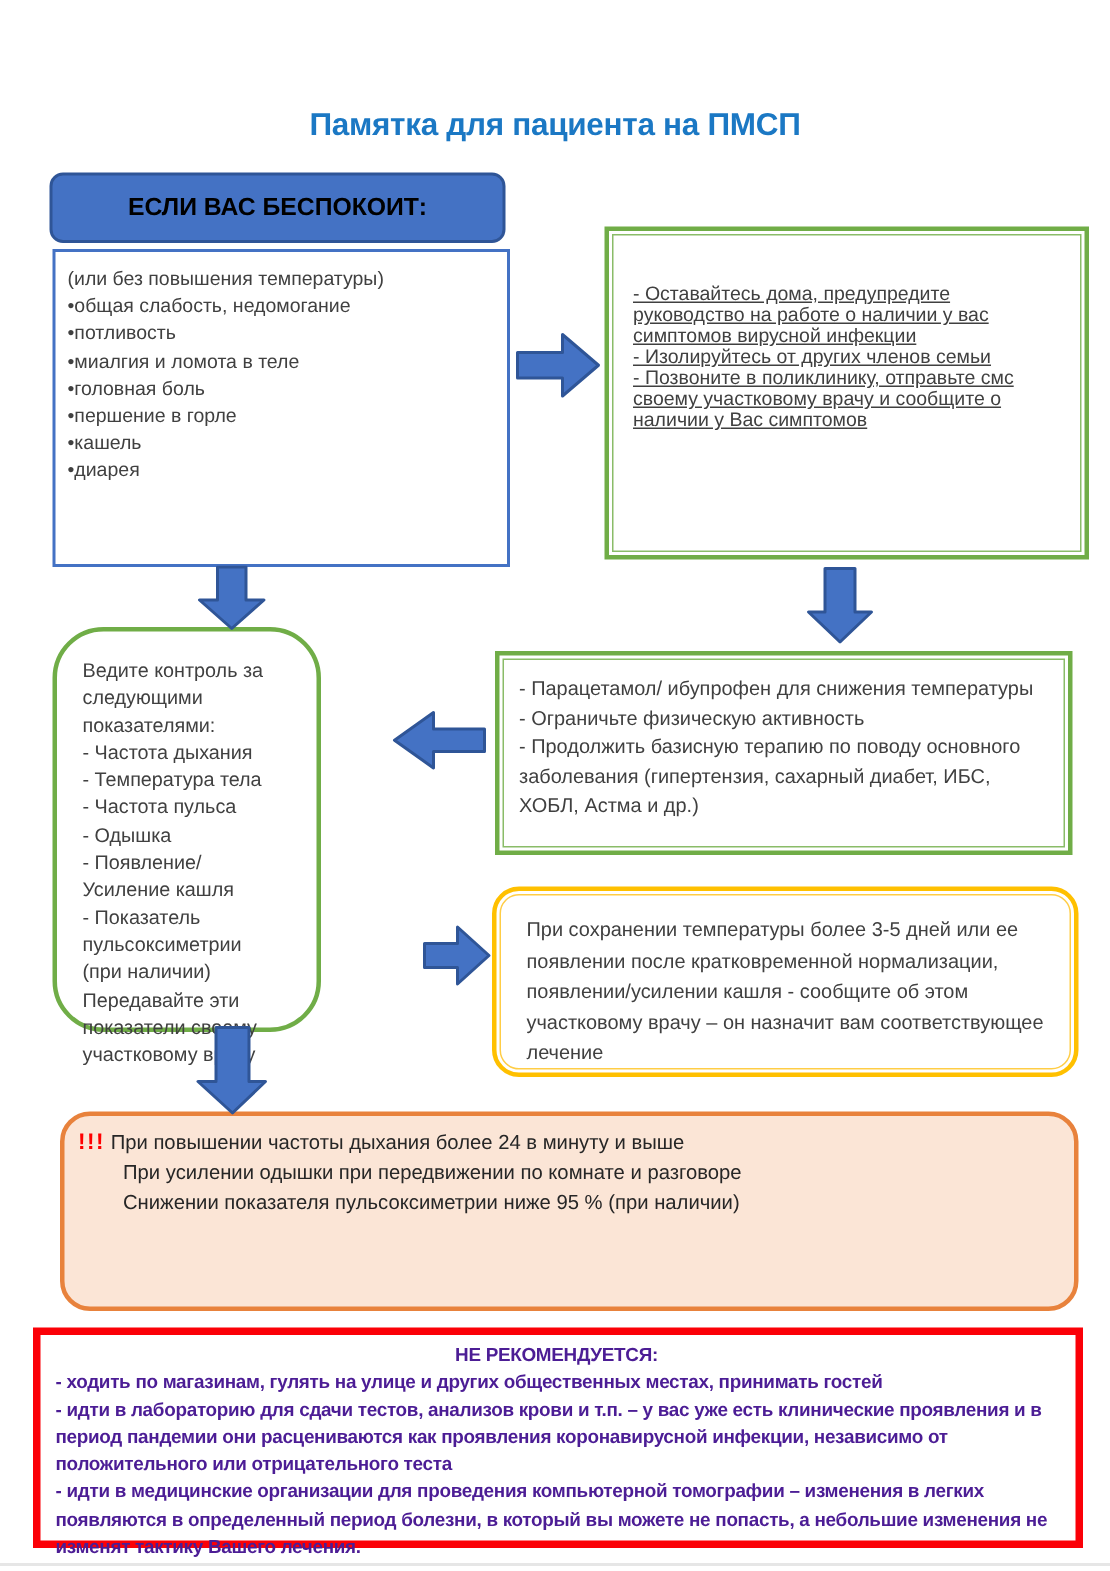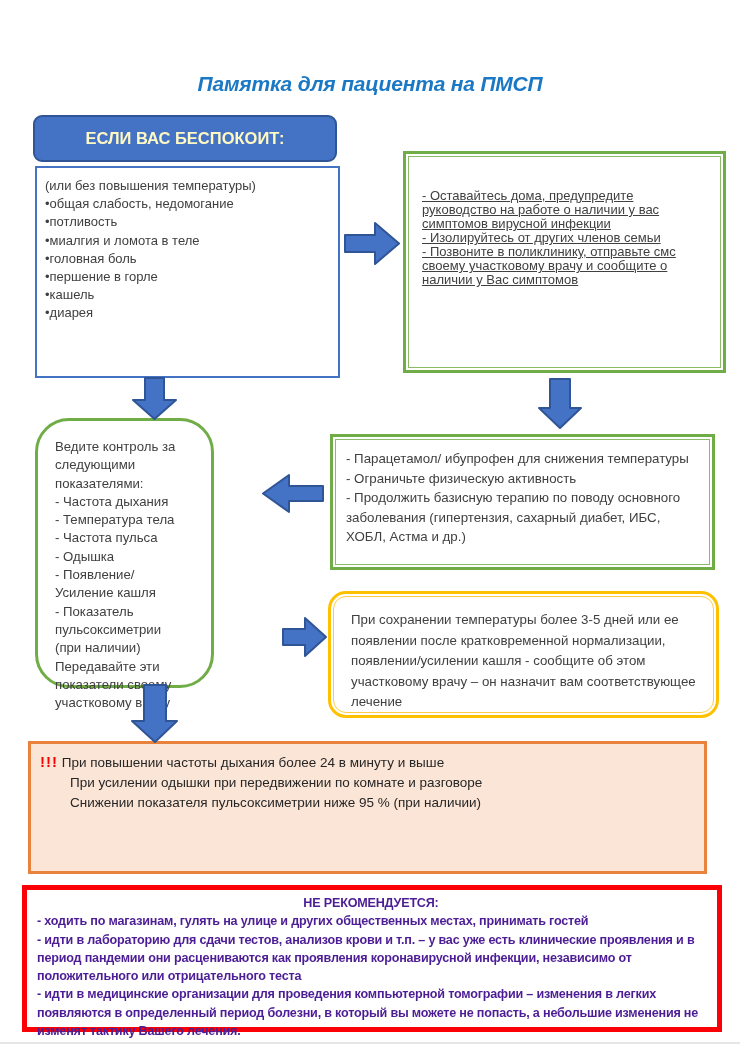--- a/index.html
+++ b/index.html
@@ -2,28 +2,28 @@
 <html><head>
 <meta charset="utf-8">
 <style>
   html,body{margin:0;padding:0;background:#fff;}
   .page{
     position:relative;width:740px;height:1047px;background:#ffffff;overflow:hidden;
     font-family:"Liberation Sans","DejaVu Sans",sans-serif;color:#404040;
   }
   .title{
     position:absolute;left:0;right:0;top:72px;text-align:center;
-    color:#1B78C4;font-size:21px;font-weight:bold;letter-spacing:-0.2px;font-style:italic;
+    color:#1B78C4;font-size:21px;font-weight:bold;letter-spacing:-0.2px;
   }
   
   .header-box{
     position:absolute;left:33px;top:115px;width:304px;height:47px;box-sizing:border-box;
     background:#4472C4;border:2px solid #2F5597;border-radius:9px;
     display:flex;align-items:center;justify-content:center;
-    color:#fef9c3;font-weight:bold;font-size:16.5px;
+    color:#000000;font-weight:bold;font-size:16.5px;
   }
   
   .symptoms{
     position:absolute;left:35px;top:166px;width:305px;height:212px;box-sizing:border-box;
     background:#fff;border:2px solid #4472C4;
     padding:9px 6px 0 8px;font-size:13px;line-height:18.2px;
   }
   
   .gbox{position:absolute;box-sizing:border-box;background:#fff;border:3px solid #70AD47;}
   .gbox .inner{position:absolute;inset:2px;border:1px solid #8ABC68;box-sizing:border-box;}
@@ -41,22 +41,22 @@
   .yellow{
     position:absolute;left:328px;top:591px;width:391px;height:127px;box-sizing:border-box;
     background:#fff;border:3px solid #FFC000;border-radius:18px;
   }
   .yellow .inner{
     position:absolute;inset:2px;border:1px solid #FFCD45;border-radius:13px;box-sizing:border-box;
     padding:13px 12px 0 17px;font-size:13.3px;line-height:20.5px;
   }
   
   .warning{
-    position:absolute;left:28px;top:741px;width:679px;height:133px;box-sizing:border-box;
-    background:#FBE5D6;border:3px solid #E8823C;border-radius:0;
+    position:absolute;left:40px;top:741px;width:679px;height:133px;box-sizing:border-box;
+    background:#FBE5D6;border:3px solid #E8823C;border-radius:20px;
     padding:8px 14px 0 9px;font-size:13.5px;line-height:20px;color:#262626;
   }
   .warning p{margin:0;}
   .warning .indent{text-indent:30px;}
   .exclaim{color:#FF0000;font-weight:bold;font-size:15px;letter-spacing:1px;}
   
   .notrec{
     position:absolute;left:22px;top:885px;width:700px;height:147px;box-sizing:border-box;
     background:#fff;border:5px solid #FB0007;
     padding:4px 12px 0 10px;font-size:12.6px;line-height:18.3px;

